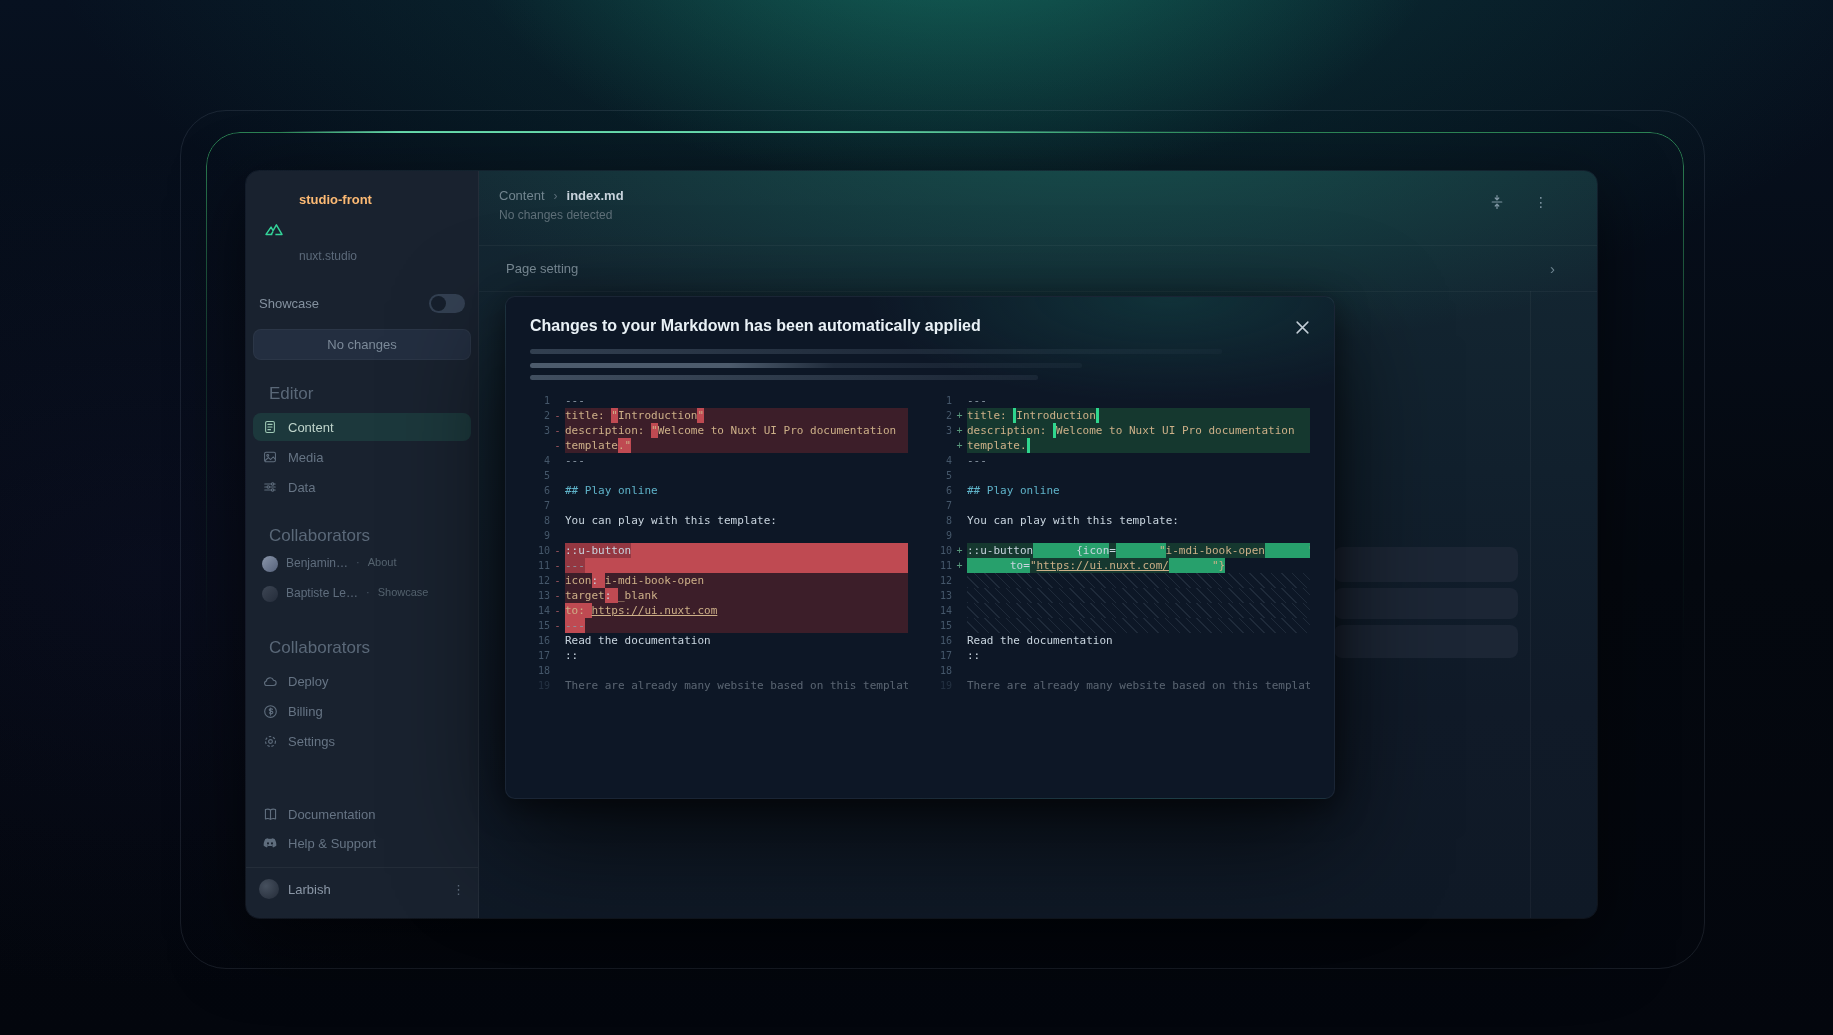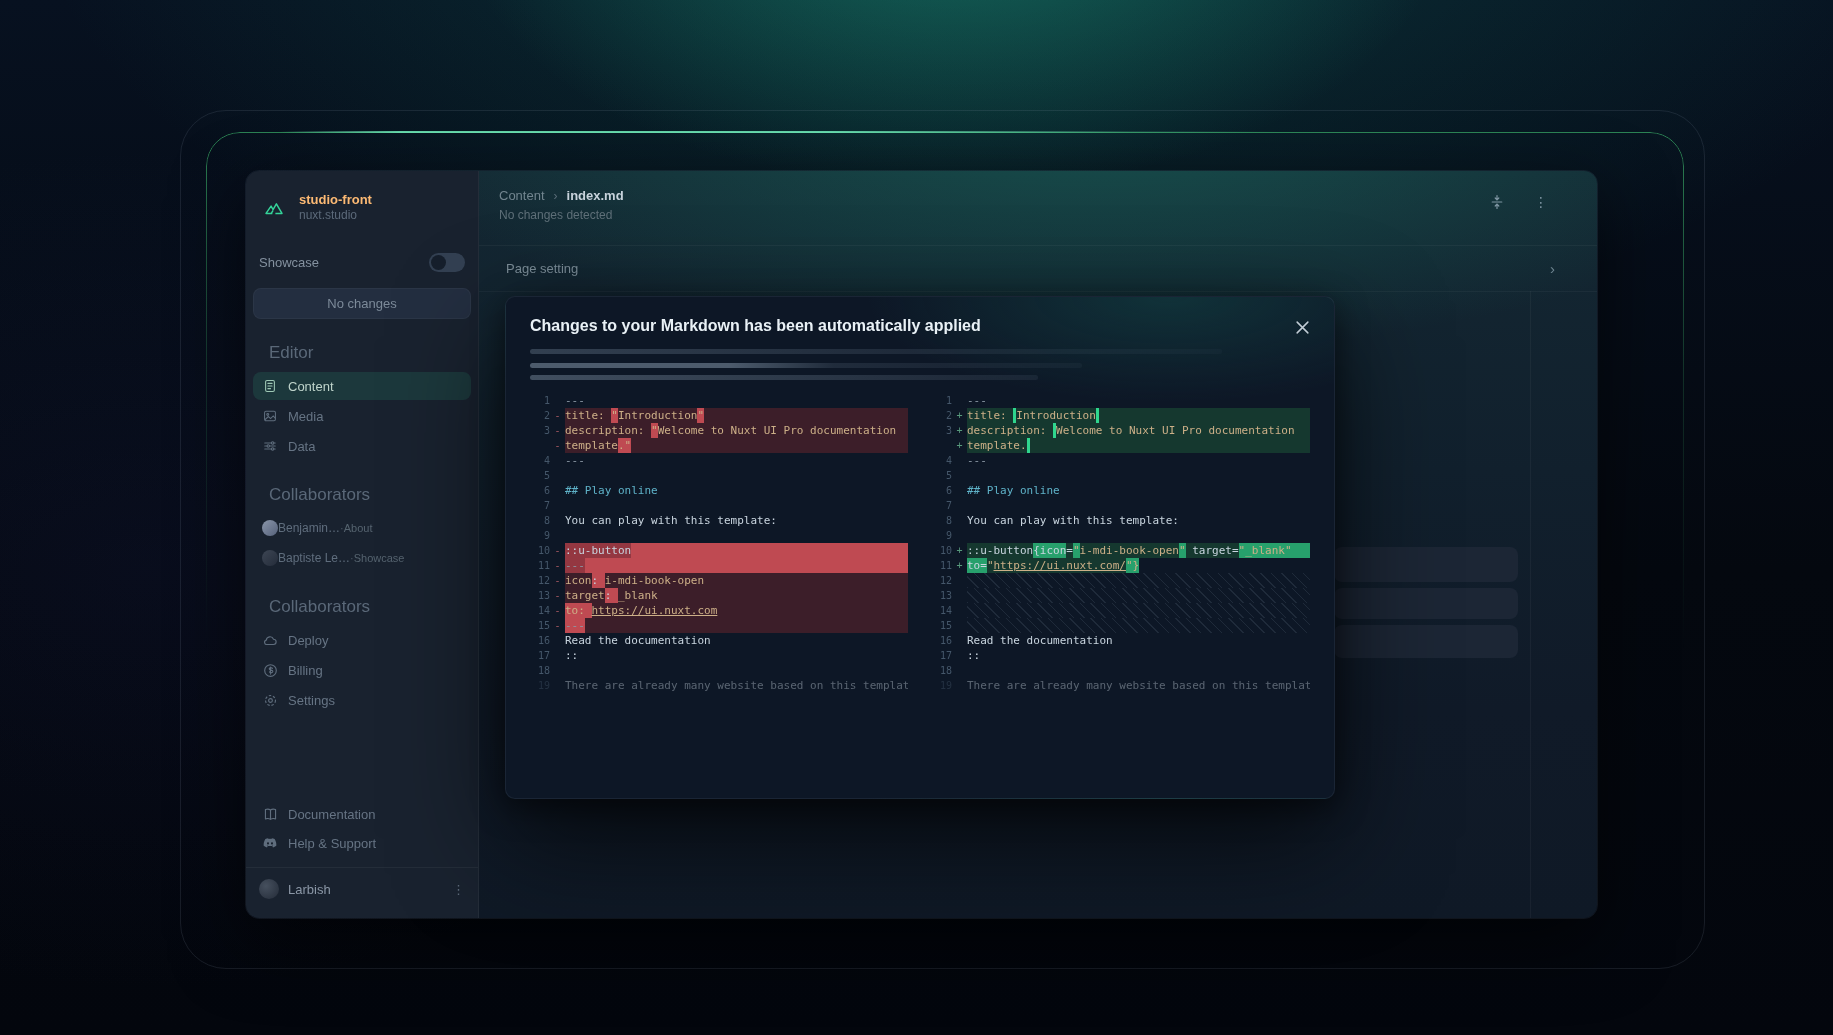--- a/index.html
+++ b/index.html
@@ -25,33 +25,33 @@
   
   .appwin{position:absolute;left:245px;top:170px;width:1351px;height:747px;border-radius:14px;
     overflow:hidden;display:flex;border:1px solid rgba(148,163,184,.09);
     box-shadow:0 24px 70px rgba(0,0,0,.55);}
   
   .sidebar{width:233px;flex:none;background:#19222f;border-right:1px solid rgba(255,255,255,.05);
     display:flex;flex-direction:column;padding:0 7px;box-sizing:border-box;color:#6b7989;}
   .side-top{display:flex;align-items:center;gap:10px;margin:20px 6px 0;}
   .logo-badge{width:30px;height:30px;border-radius:8px;display:flex;align-items:center;justify-content:center;flex:none;}
   .proj-name{font-size:13px;font-weight:700;color:#fdba74;line-height:17px;}
-  .proj-org{font-size:12px;color:#5c6a7a;line-height:15px;}
+  .proj-org{font-size:12px;color:#5c6a7a;line-height:15px;margin-top:41px;}
   .preview-row{display:flex;align-items:center;justify-content:space-between;margin:30px 6px 0;}
   .preview-label{font-size:13px;color:#84919f;}
   .toggle{width:36px;height:19px;border-radius:10px;background:#334052;position:relative;cursor:pointer;}
   .toggle .knob{position:absolute;left:2px;top:2px;width:15px;height:15px;border-radius:50%;background:#161f2c;}
   .nochanges{margin:16px 0 0;height:29px;border-radius:8px;background:#232e40;border:1px solid rgba(255,255,255,.04);
     display:flex;align-items:center;justify-content:center;font-size:13px;color:#7c8a99;}
   .sec-label{font-size:17px;color:#5a6878;margin:24px 16px 8px;}
   .nav-item{height:28px;border-radius:8px;display:flex;align-items:center;gap:10px;padding:0 9px;
     font-size:13px;color:#66748455;color:#667484;margin:1px 0;cursor:pointer;}
   .nav-item.active{background:rgba(52,211,153,.13);color:#bfd4cb;}
   .nav-item .ic{width:16px;height:16px;flex:none;display:flex;align-items:center;justify-content:center;}
-  .collab-row{display:flex;align-items:center;height:26px;padding:0 9px;font-size:12px;color:#5f6d7d;margin:2px 0;}
+  .collab-row{display:flex;align-items:flex-start;gap:8px;height:26px;padding:0 9px;font-size:12px;color:#5f6d7d;margin:2px 0;}
   .collab-role{font-size:11px;color:#55636f;}
   .collab-dot{color:#4a5765;font-size:11px;}
   .avatar-s{width:16px;height:16px;border-radius:50%;flex:none;background:linear-gradient(135deg,#8b97ab,#55617a);}
   .avatar-s.dark{background:linear-gradient(135deg,#3d4654,#242c3a);}
   .side-bottom{margin-top:auto;padding-bottom:8px;}
   .side-divider{height:1px;background:rgba(255,255,255,.05);margin:10px -7px 0;}
   .user-row{display:flex;align-items:center;gap:9px;height:42px;padding:0 6px;font-size:13px;color:#8b97a6;}
   .avatar-m{width:20px;height:20px;border-radius:50%;background:radial-gradient(circle at 35% 35%,#46505e,#232b38);flex:none;}
   .kebab{margin-left:auto;color:#5c6a7a;font-size:13px;letter-spacing:0;line-height:1;cursor:pointer;}
   
@@ -108,21 +108,21 @@
   .crow .mk{width:15px;text-align:center;flex:none;font-size:10px;}
   .pane-left .mk{color:#a25660;} .pane-right .mk{color:#579a7c;}
   .crow .body{flex:1;display:flex;min-width:0;}
   .crow .content{display:flex;align-items:stretch;white-space:pre;}
   .seg{white-space:pre;}
   .ibar{width:3px;background:#2fd68e;flex:none;}
   .fillseg{flex:1;}
   .pane-left .fillseg{background:#bf4a52;} .pane-right .fillseg{background:#27a06c;}
   .b-del{background:#3c1e29;} .b-add{background:#15382f;}
   .pane-left .hl1{background:#bf4a52;} .pane-left .hl2{background:#943741;}
-  .pane-right .hl1{background:#27a06c;}
+  .pane-right .hl1{background:#27a06c;padding-left:43px;}
   .hatch{background:repeating-linear-gradient(45deg, rgba(150,172,192,.13) 0 1px, transparent 1px 7.5px);}
   .c-tan{color:#cdb088;} .c-white{color:#c9d5df;} .c-teal{color:#5fb3c9;}
   .c-muted{color:#8b98a5;} .c-link{color:#cdb088;text-decoration:underline;}
   .fade{opacity:.4;}
   svg{display:block;}
 </style>
 </head>
 <body>
 
 <div class="backdrop"></div>

